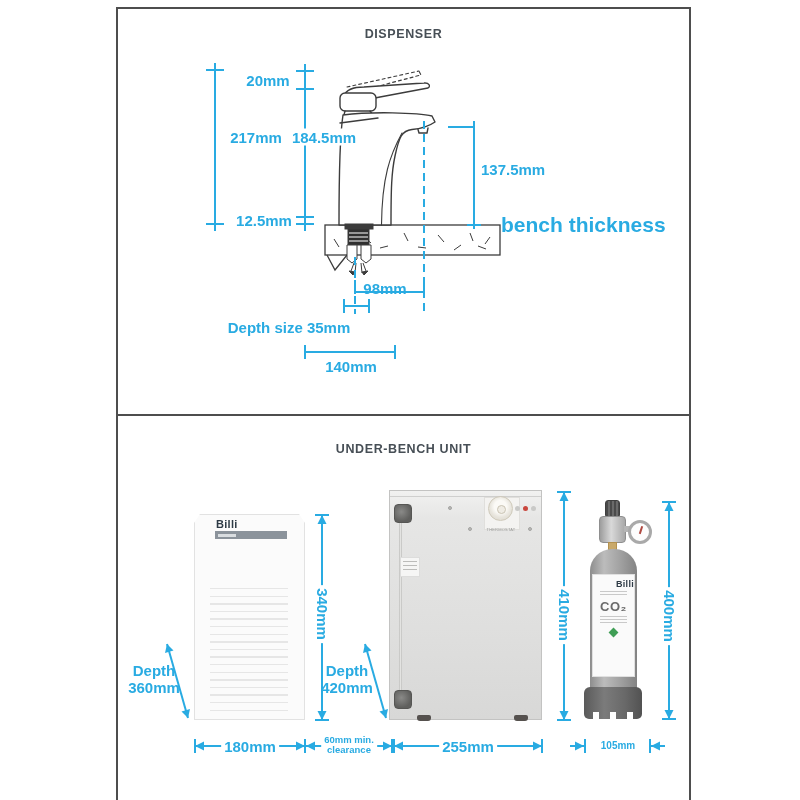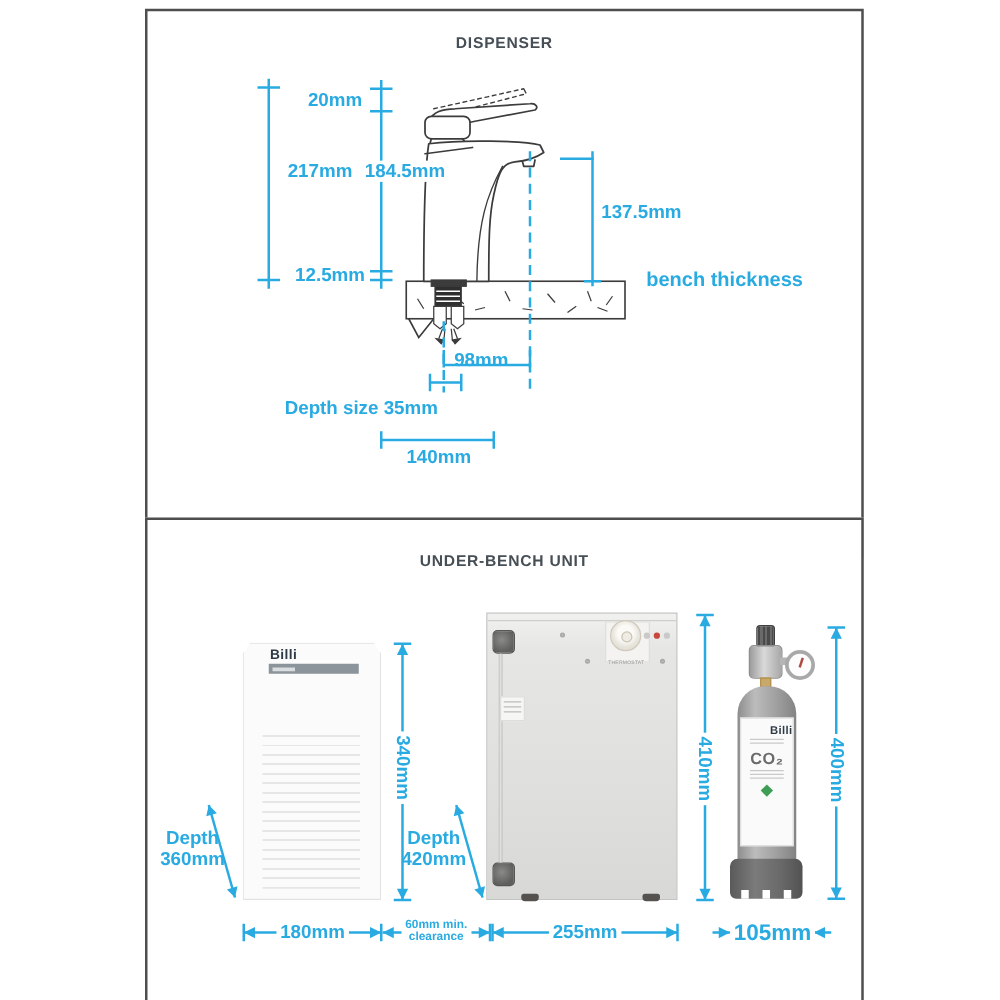--- a/index.html
+++ b/index.html
@@ -194,21 +194,21 @@
           <line x1="277" y1="336" x2="277" y2="350"></line>
         </g>
       </g>
     </svg>
 
     <div class="dim-label" style="left:150px;top:71px;">20mm</div>
     <div class="dim-label bg" style="left:94px;top:128px;margin-left:44px;">217mm</div>
     <div class="dim-label bg" style="left:175px;top:128px;margin-left:31px;">184.5mm</div>
     <div class="dim-label" style="left:146px;top:211px;">12.5mm</div>
     <div class="dim-label anchor-left" style="left:363px;top:153px;">137.5mm</div>
-    <div class="dim-label anchor-left two-line" style="left:399px;top:205px;font-size:16px;line-height:22px;">
+    <div class="dim-label anchor-left two-line" style="left:383px;top:205px;font-size:21px;line-height:22px;">
       <div>bench thickness</div>
     </div>
     <div class="dim-label" style="left:267px;top:279px;">98mm</div>
     <div class="dim-label" style="left:171px;top:318px;">Depth size 35mm</div>
     <div class="dim-label" style="left:233px;top:357px;">140mm</div>
   </section>
 
   <section class="panel panel-underbench">
     <div class="panel-title" style="top:26px;">UNDER-BENCH UNIT</div>
 
@@ -345,15 +345,15 @@
       <div>Depth</div>
       <div>420mm</div>
     </div>
 
     <div class="dim-label bg" style="left:132px;top:330px;">180mm</div>
     <div class="dim-label bg small-note" style="left:231px;top:329px;text-align:center;">
       <div>60mm min.</div>
       <div>clearance</div>
     </div>
     <div class="dim-label bg" style="left:350px;top:330px;">255mm</div>
-    <div class="dim-label bg" style="left:500px;top:330px;font-size:18px;">105mm</div>
+    <div class="dim-label bg" style="left:500px;top:330px;font-size:10px;">105mm</div>
   </section>
 </div>
 
 </body></html>

